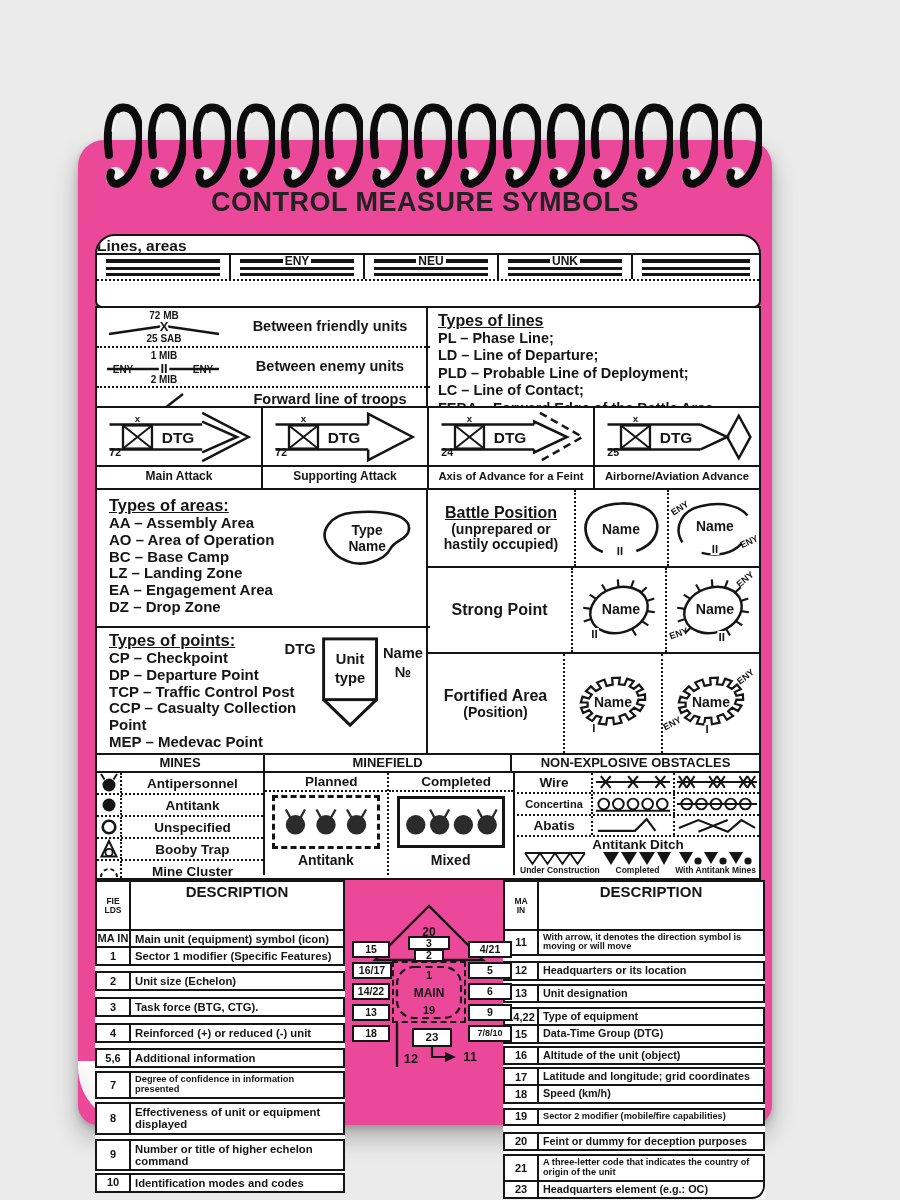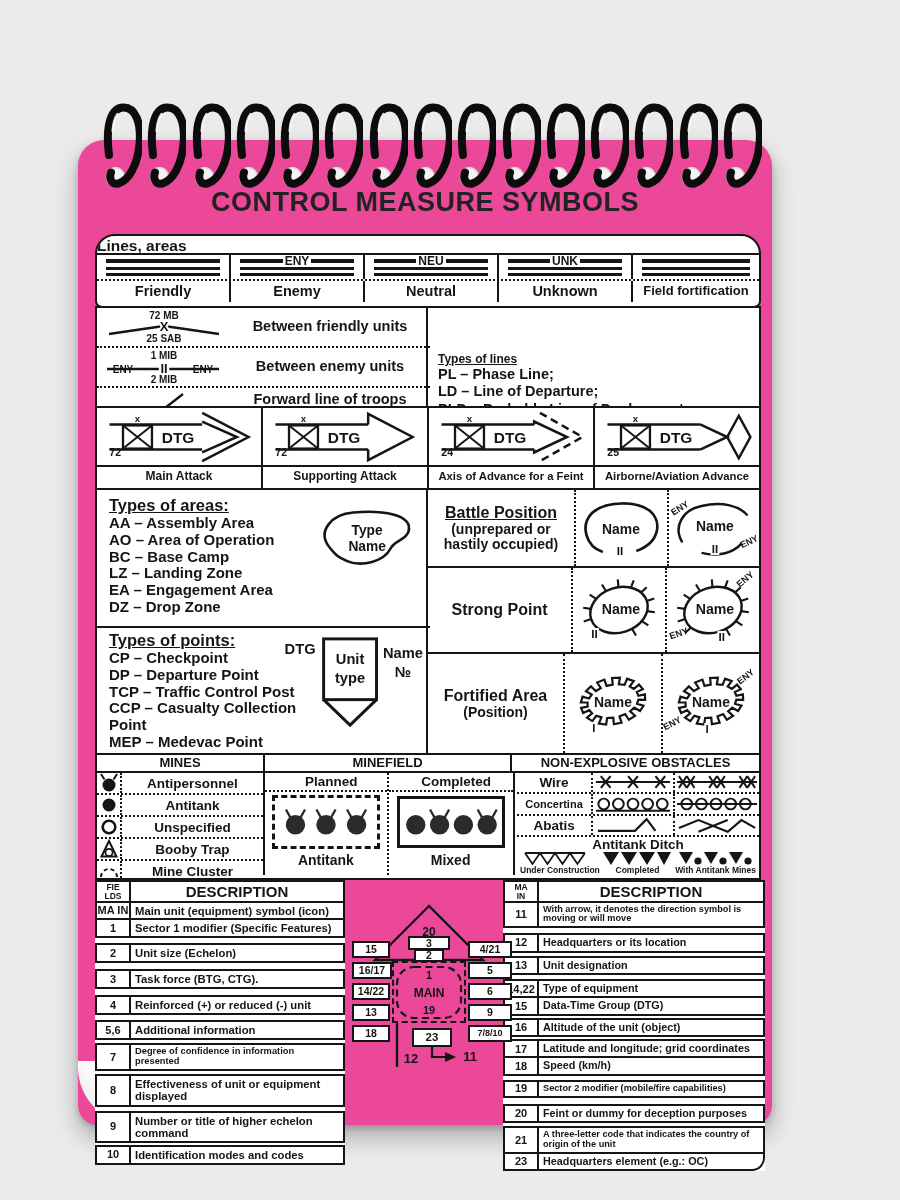--- a/index.html
+++ b/index.html
@@ -32,21 +32,21 @@
   .aff-labels .aff-lab:last-child { border-right:none; flex:1; font-size:13px; }
 
   
   #sec-units { top:166px; height:122px; }
   .units-left { position:absolute; left:0; top:0; width:333px; height:100%; display:flex; flex-direction:column; }
   .u-row { flex:1; display:flex; align-items:center; }
   .u-row.dot { border-bottom:2.5px dotted #151515; }
   .u-sym { width:133px; display:flex; align-items:center; justify-content:center; }
   .u-lab { flex:1; text-align:center; font-size:14.5px; line-height:1.05; padding:0 4px; }
   .units-right { position:absolute; right:0; top:0; width:333px; height:100%; border-left:2.5px solid #151515; padding:4px 10px; }
-  .tol-title { font-size:12px; text-decoration:underline;margin-top:40px; }
+  .tol-title { font-size:16px; text-decoration:underline; }
   .tol-item { font-size:14.5px; line-height:1.2; }
 
   
   #sec-arrows { top:266px; height:84px; display:flex; }
   .arrow-cell { flex:1; border-right:2.5px solid #151515; display:flex; flex-direction:column; }
   .arrow-cell:last-child { border-right:none; }
   .arrow-fig { height:57px; display:flex; align-items:center; justify-content:center; }
   .arrow-lab { flex:1; border-top:2.5px solid #151515; text-align:center; font-size:12px; line-height:18px; white-space:nowrap; }
 
   
@@ -98,21 +98,21 @@
   .ditch-groups { display:flex; justify-content:space-between; padding:0 3px; }
   .ditch-g { display:flex; flex-direction:column; align-items:center; }
   .ditch-g .dl { font-size:8.5px; line-height:9px; }
 
   
   .dtable { position:absolute; top:740px; background:#fff; }
   #tbl-left { left:17px; width:250px; }
   #tbl-right { left:425px; width:262px; }
   .thead { display:flex; border:2.5px solid #151515; }
   .th-num { width:34px; border-right:2.5px solid #151515; display:flex; align-items:center; justify-content:center;
-            font-size:8.5px; line-height:1; text-align:center; padding:1px 6px; }
+            font-size:8.5px; line-height:1; text-align:center; padding:15px 6px; }
   .th-desc { flex:1; text-align:center; font-size:15px; line-height:19px; }
   .trow { display:flex; border:2.5px solid #151515; margin-top:-2.5px; background:#fff; }
   .td-num { width:34px; border-right:2.5px solid #151515; display:flex; align-items:center; justify-content:center;
             font-size:11px; line-height:1; text-align:center; padding:1px 0; }
   .td-desc { flex:1; font-size:11.3px; line-height:1.07; padding:2px 4px; display:flex; align-items:center; }
   .trow.small .td-desc { font-size:9.3px; }
   #tbl-right .trow:last-child { border-bottom-right-radius:13px; }
   #tbl-right .td-desc { font-size:10.8px; }
   #tbl-right .trow.small .td-desc { font-size:9.2px; }
 
@@ -244,27 +244,20 @@
             <div class="dline"></div>
           </div>
           <div class="aff-cell">
             <div class="sline">
               <i class="bar"></i>
             </div>
             <div class="dline"></div>
           </div>
         </div>
       <div class="aff-dots"></div>
-      <div class="aff-labels" id="aff-labels">
-          <div class="aff-lab">Friendly</div>
-          <div class="aff-lab">Enemy</div>
-          <div class="aff-lab">Neutral</div>
-          <div class="aff-lab">Unknown</div>
-          <div class="aff-lab">Field fortification</div>
-        </div>
     </div>
 
     <div class="sec" id="sec-units">
       <div class="units-left">
         <div class="u-row dot">
           <div class="u-sym">
             <svg width="122" height="34" viewBox="0 0 122 34">
               <text x="61" y="9" font-size="10" text-anchor="middle" fill="#151515">72 MB</text>
               <path d="M6 24 L40 19 L61 16 L82 19 L116 24" stroke="#151515" stroke-width="2.6" fill="none"></path>
               <text x="61" y="21" font-size="13" text-anchor="middle" fill="#151515" style="paint-order:stroke;stroke:#fff;stroke-width:4px">X</text>

